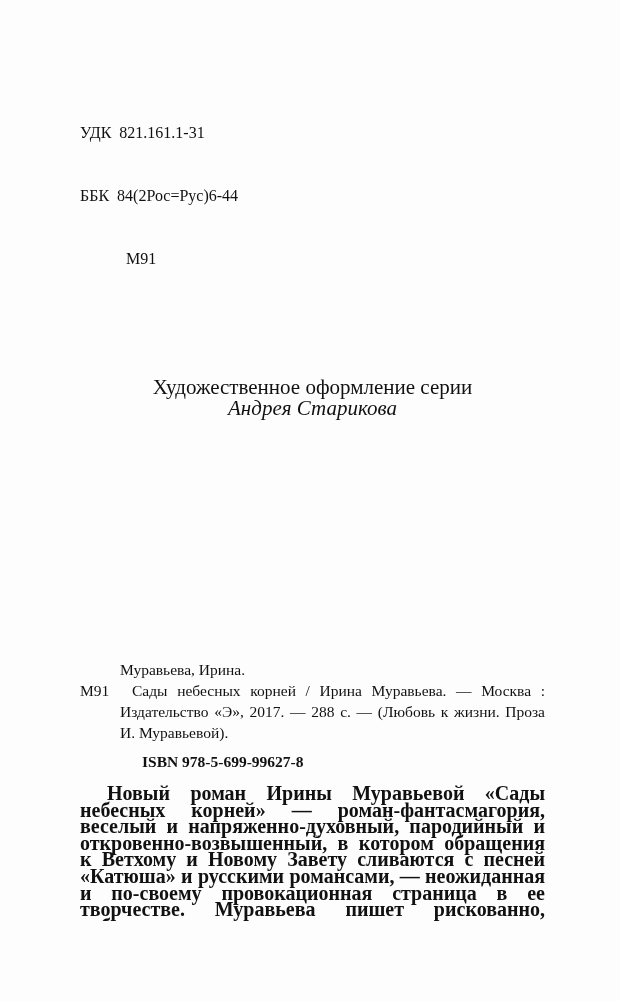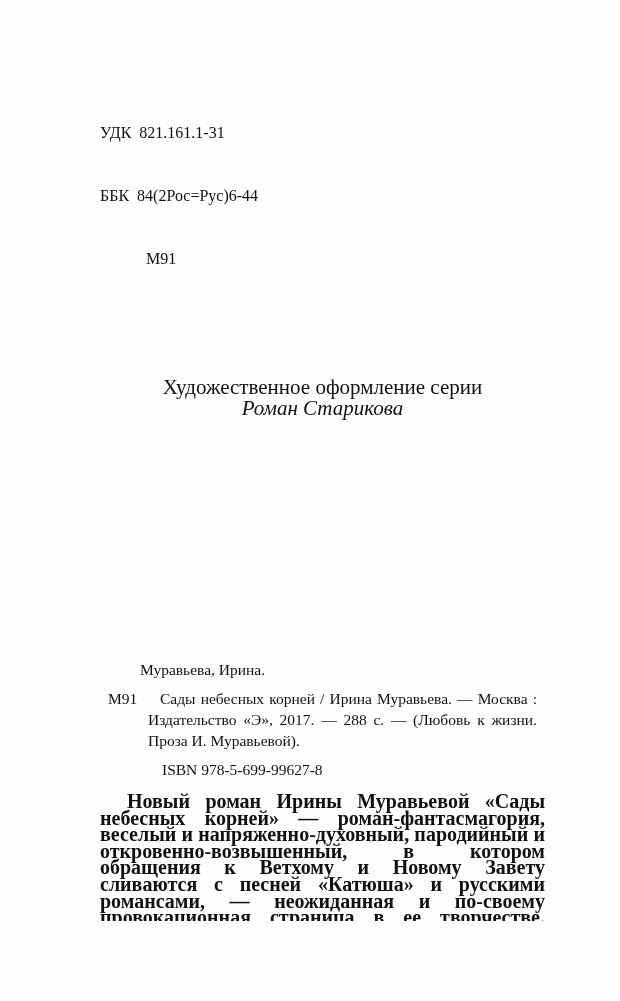--- a/index.html
+++ b/index.html
@@ -7,21 +7,21 @@
     width:620px;height:1001px;
     background:#fdfdfd;
     font-family:"Liberation Serif","DejaVu Serif",serif;
     color:#111;
     -webkit-font-smoothing:antialiased;
   }
   .page{
     position:relative;
     width:620px;height:921px;
     box-sizing:border-box;
-    padding:80px 75px 0 100px;
+    padding:80px 75px 0 80px;
     overflow:hidden;
   }
   .top-codes{
     font-size:16px;
     line-height:21px;
     white-space:pre-wrap;
   }
   .top-codes .code-m{
     margin-left:46px;
   }
@@ -37,33 +37,33 @@
   .bib-block{
     margin-top:240px;
     font-size:15.5px;
     line-height:21px;
   }
   .bib-author{
     font-weight:normal;
     margin:0 0 0 40px;
   }
   .bib-entry{
-    margin:8px;
+    margin:0;
     padding-left:40px;
     text-indent:-40px;
     text-align:justify;
   }
   .bib-entry .bib-code{
     display:inline-block;
     width:52px;
     text-indent:0;
   }
   .bib-isbn{
     margin:8px 0 0 62px;
-    font-weight:normal;
+    font-weight:bold;
     font-size:15.5px;
   }
   .annotation{
     margin-top:13px;
     font-weight:bold;
     font-size:20px;
     line-height:16.6px;
     text-align:justify;
     text-indent:27px;
     hyphens:auto;
@@ -82,21 +82,21 @@
 <div class="page">
 
   <div class="top-codes">
     <div>УДК  821.161.1-31</div>
     <div>ББК  84(2Рос=Рус)6-44</div>
     <div class="code-m">М91</div>
   </div>
 
   <div class="series-block">
     <div>Художественное оформление серии</div>
-    <div class="series-designer">Роман Старикова</div>
+    <div class="series-designer">Андрея Старикова</div>
   </div>
 
   <div class="bib-block">
     <p class="bib-author">Муравьева, Ирина.</p>
     <p class="bib-entry"><span class="bib-code">М91</span><span>Сады небесных корней / Ирина Муравьева. — Москва : Издательство «Э», 2017. — 288 с. — (Любовь к жизни. Проза И. Муравьевой).</span></p>
     <p class="bib-isbn">ISBN 978-5-699-99627-8</p>
   </div>
 
   <p class="annotation">Новый роман Ирины Муравьевой «Сады небесных корней» — роман-фантасмагория, веселый и напряженно-духовный, пародийный и откровенно-возвышенный, в котором обращения к Ветхому и Новому Завету сливаются с песней «Катюша» и русскими романсами, — неожиданная и по-своему провокационная страница в ее творчестве. Муравьева пишет рискованно, работает с помощью сильных электрических разрядов, ее не отпугивает ни глубина библейских притч, ни открытая «телесность» и эротика многих сцен. Роман о зародившейся в тени виноградника земной любви между мужчиной и женщиной, от главы к главе набирая свою силу, становится романом о неиссякаемой любви матери к своему ребенку.</p>
 

